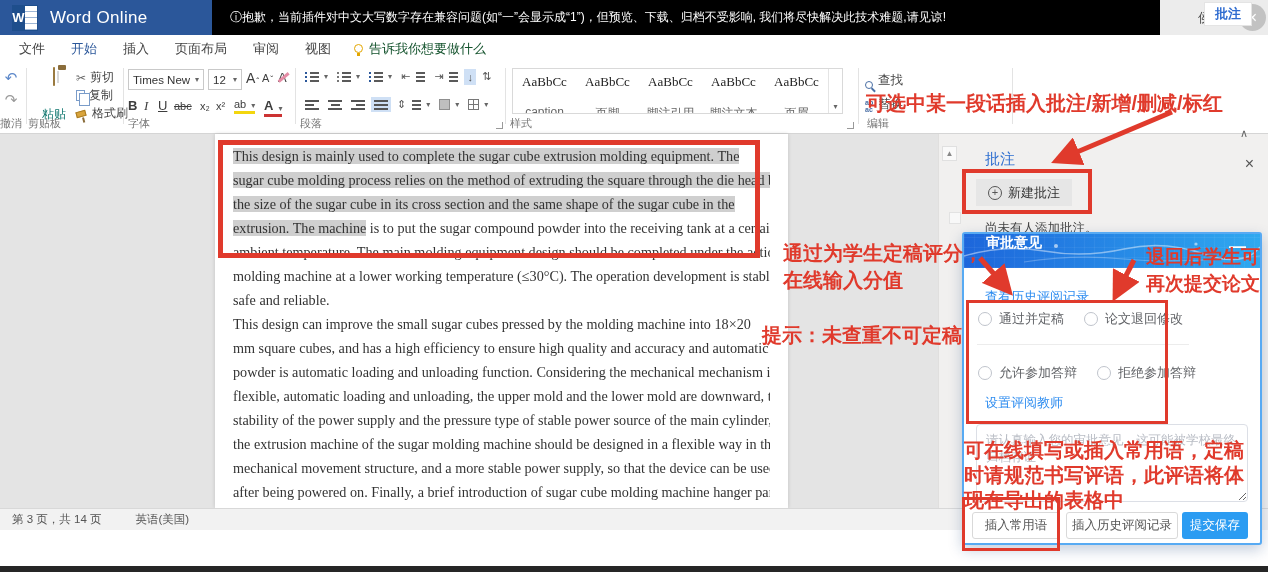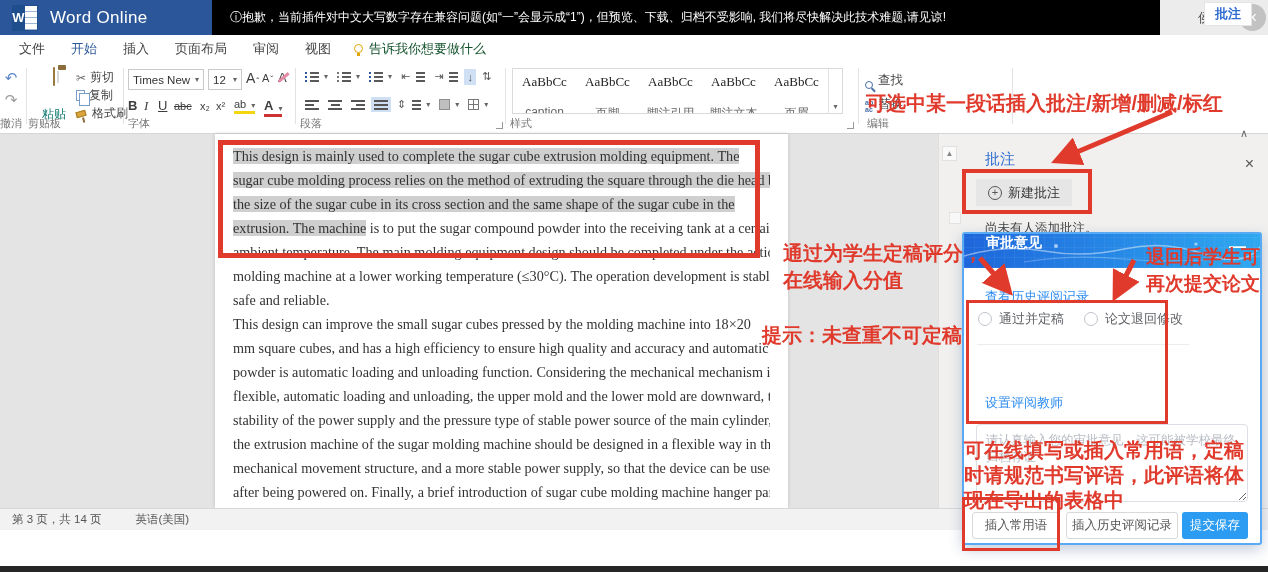--- a/index.html
+++ b/index.html
@@ -409,20 +409,30 @@
       <span class="radio-item">
         <span class="radio"></span>
         <span class="rlabel">通过并定稿</span>
       </span>
       <span class="radio-item">
         <span class="radio"></span>
         <span class="rlabel">论文退回修改</span>
       </span>
     </div>
     <div class="pdivider" style="top:110px"></div>
+    <div class="radio-row" style="left:14px;top:130px">
+      <span class="radio-item">
+        <span class="radio"></span>
+        <span class="rlabel">允许参加答辩</span>
+      </span>
+      <span class="radio-item">
+        <span class="radio"></span>
+        <span class="rlabel">拒绝参加答辩</span>
+      </span>
+    </div>
     <span class="plink" style="left:21px;top:160px">设置评阅教师</span>
     <textarea class="ptextarea" placeholder="请认真输入您的审批意见，这可能被学校最终归档存证" style=""></textarea>
     <div class="pbtns">
       <span class="wbtn" style="left:8px;width:88px">插入常用语</span>
       <span class="wbtn" style="left:102px;width:112px">插入历史评阅记录</span>
       <span class="bluebtn" style="left:218px;width:66px">提交保存</span>
     </div>
   </div>
 
   <div class="redbox" style="left:218px;top:140px;width:542px;height:118px;border-width:5px"></div>

